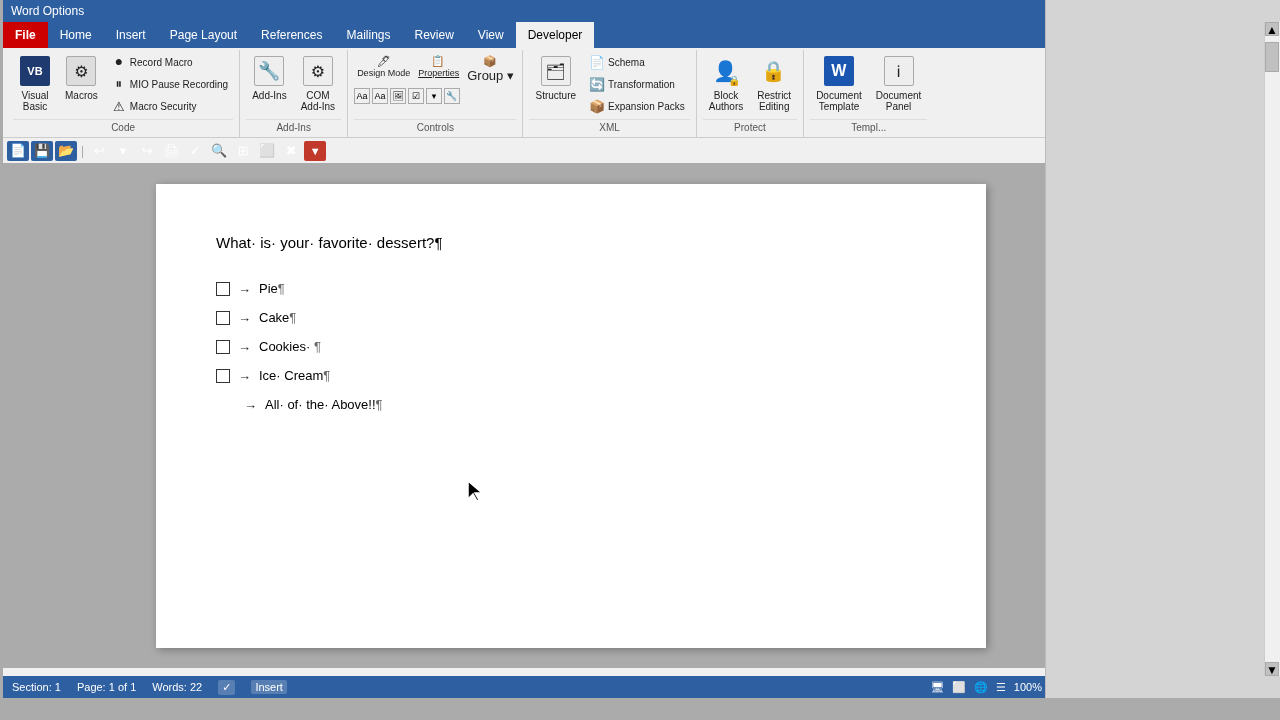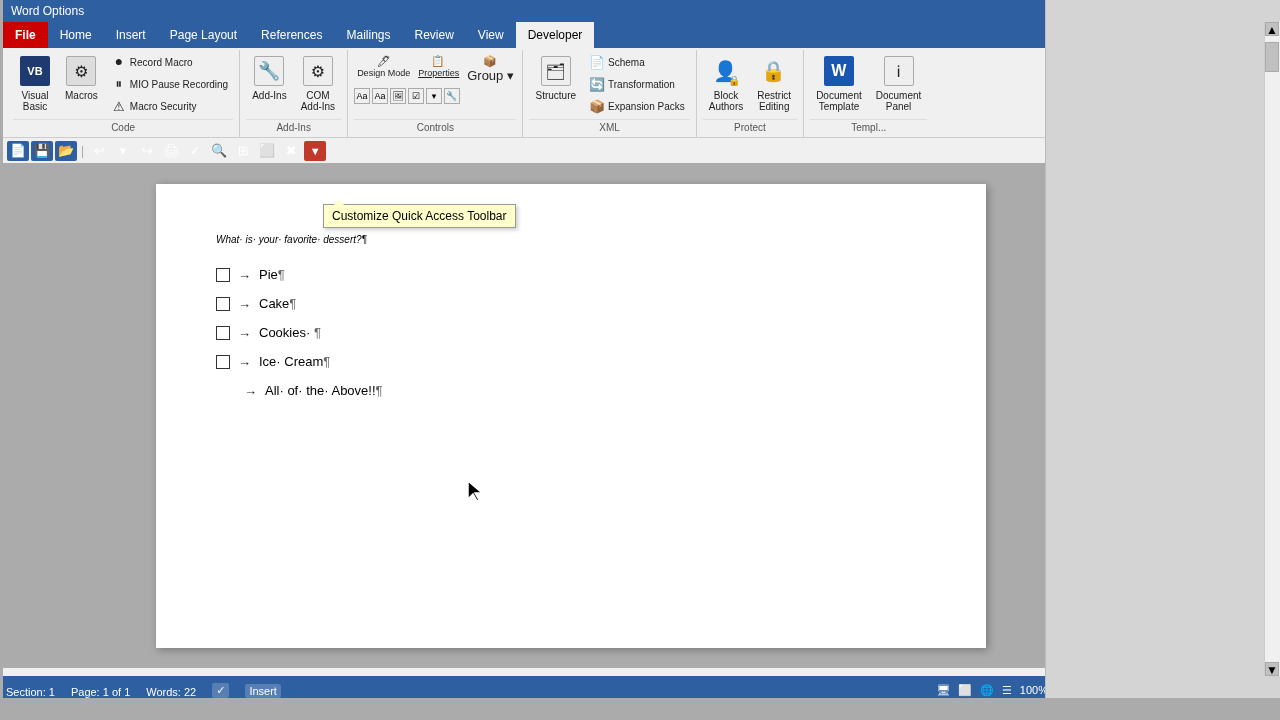--- a/index.html
+++ b/index.html
@@ -153,23 +153,22 @@
     
     .doc-title {
       font-size: 20px;
       font-weight: bold;
       border-bottom: 1px solid #333;
       padding-bottom: 6px;
       margin-bottom: 16px;
       letter-spacing: 0.5px;
     }
     .doc-question {
-      font-size: 10px;
-      margin-bottom: 22px;
-      font-style: italic;
+      font-size: 15px;
+      margin-bottom: 30px;
     }
     .doc-item {
       display: flex;
       align-items: center;
       margin-bottom: 14px;
       font-size: 13px;
       gap: 8px;
     }
     .doc-checkbox {
       width: 14px; height: 14px;
@@ -189,22 +188,22 @@
     }
 
     
     .status-bar {
       position: absolute;
       bottom: 0; left: 0; right: 0;
       height: 22px;
       background: #2d5fa1;
       color: white;
       display: flex;
-      align-items: flex-end;
-      padding: 0 3px;
+      align-items: center;
+      padding: 0 9px;
       font-size: 11px;
       gap: 16px;
     }
     .status-right {
       margin-left: auto;
       display: flex; align-items: center; gap: 8px;
     }
 
     
     .right-panel {
@@ -417,24 +416,20 @@
     <button class="qa-btn">↪</button>
     <button class="qa-btn">🖨</button>
     <button class="qa-btn">✓</button>
     <button class="qa-btn">🔍</button>
     <button class="qa-btn">⊞</button>
     <button class="qa-btn">⬜</button>
     <button class="qa-btn">✖</button>
     <button class="qa-btn" style="background:#c0392b; color:white; border-radius:2px; padding:0 6px; font-size:11px;">▼</button>
   </div>
 
-  <div class="tooltip-box">
-    <span>Customize Quick Access Toolbar</span>
-    <div style="position:absolute; top:-6px; left:10px; width:0; height:0; border-left:5px solid transparent; border-right:5px solid transparent; border-bottom:6px solid #ffffcc;"></div>
-  </div>
 
   <div class="doc-area">
     <div class="doc-page">
       <div class="doc-question">What· is· your· favorite· dessert?¶</div>
 
       <div class="doc-item">
         <div class="doc-checkbox"></div>
         <span class="doc-arrow">→</span>
         <span>Pie<span class="pilcrow">¶</span></span>
       </div>

